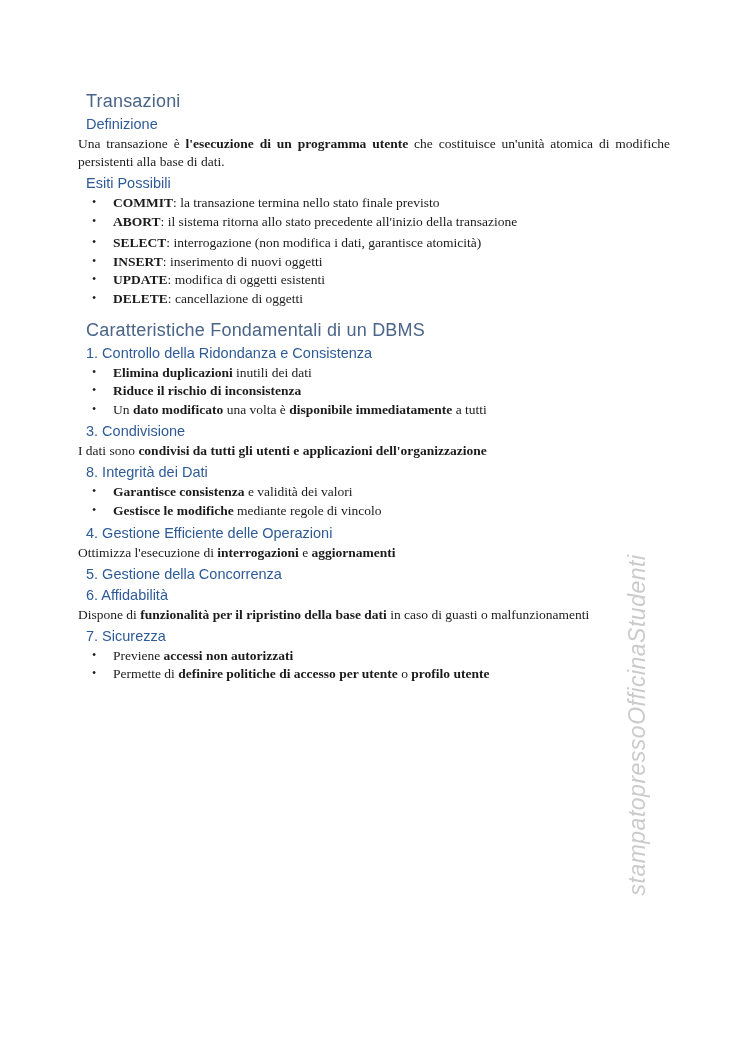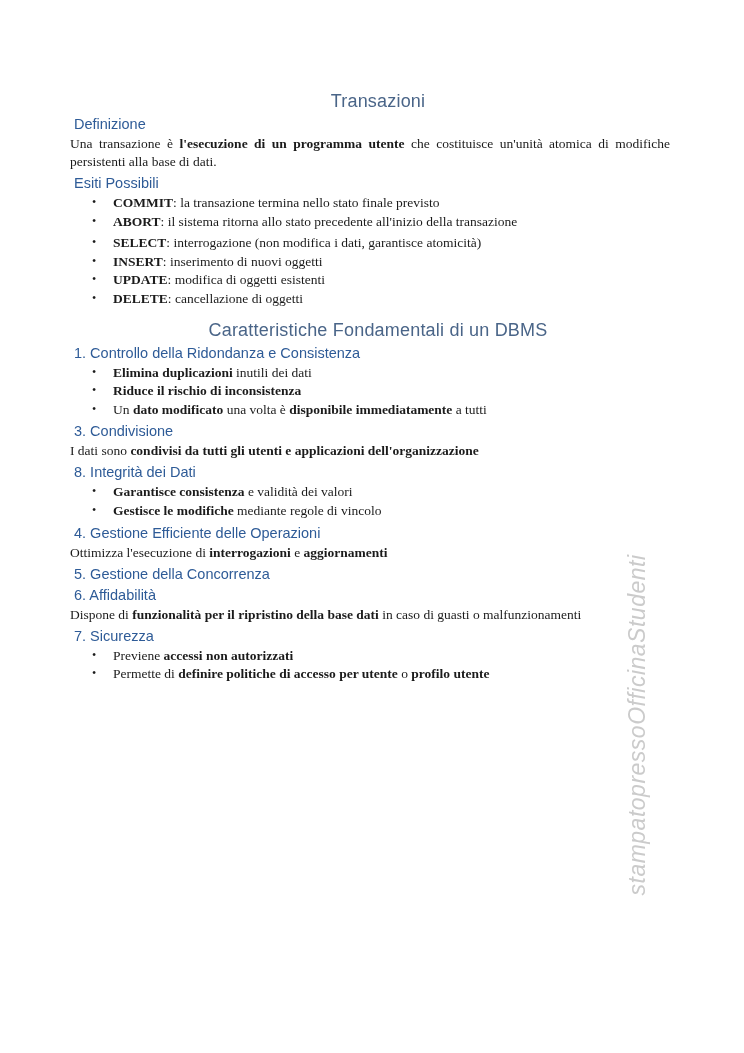--- a/index.html
+++ b/index.html
@@ -19,35 +19,34 @@
     width: 600px;
   }
   .h1 {
     font-family: "Liberation Sans", sans-serif;
     font-weight: normal;
     font-size: 18px;
     line-height: 23px;
     color: #4a6588;
     margin: 10px 0 0 16px;
     letter-spacing: 0.2px;
-    text-align: center;
   }
   .h1.first { margin-top: 0; }
   .h2 {
     font-family: "Liberation Sans", sans-serif;
     font-weight: normal;
     font-size: 14.5px;
     line-height: 19px;
     color: #2e5b97;
-    margin: 2px 0 1px 4px;
+    margin: 2px 0 1px 16px;
   }
   .para {
     font-size: 13.5px;
     line-height: 18px;
-    margin: 1px 0 3px 0;
+    margin: 1px 0 3px 8px;
     text-align: justify;
   }
   .blist {
     list-style: none;
     margin: 1px 0 3px 0;
     padding: 0;
   }
   .blist li {
     position: relative;
     padding-left: 43px;

